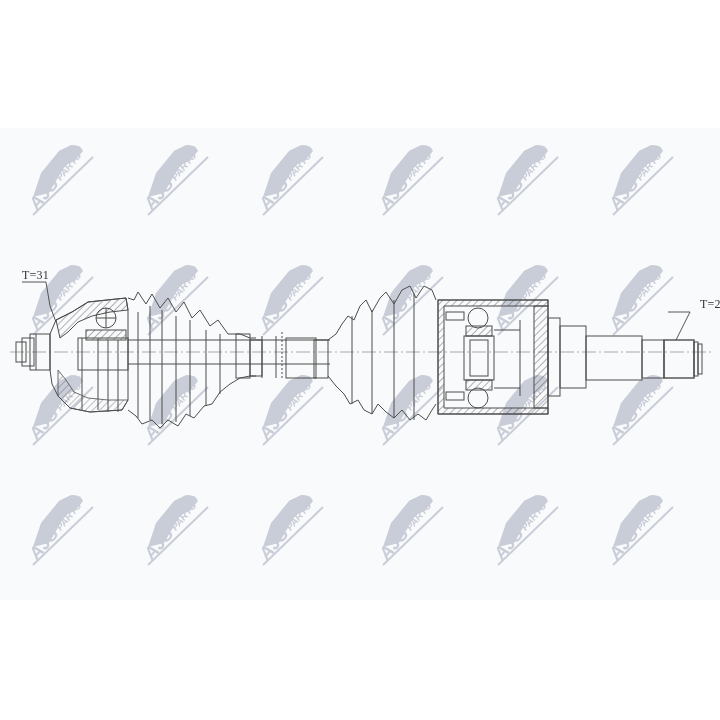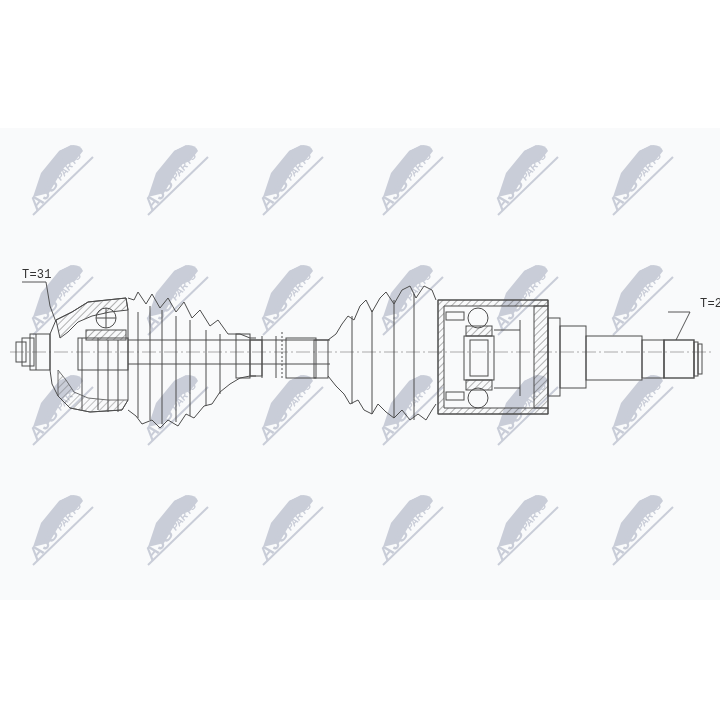--- a/index.html
+++ b/index.html
@@ -3,21 +3,21 @@
 <meta charset="utf-8">
 <style>
   html, body { margin: 0; padding: 0; background: #ffffff; }
   body { width: 720px; height: 720px; position: relative; overflow: hidden;
          font-family: "Liberation Sans", sans-serif; }
   .panel { position: absolute; left: 0; top: 128px; width: 720px; height: 472px;
            background: #f9fafb; }
   .wm-layer { position: absolute; left: 0; top: 0; width: 720px; height: 720px; pointer-events: none; }
   .wm { position: absolute; width: 90px; height: 90px; }
   .drawing { position: absolute; left: 0; top: 0; width: 720px; height: 720px; }
-  .label { position: absolute; font-family: Liberation Mono, monospace; font-size: 12px; color: #333; letter-spacing: 0.2px; }
+  .label { position: absolute; font-family: Liberation Serif, serif; font-size: 12px; color: #333; letter-spacing: 0.2px; }
 </style>
 </head>
 <body>
 
 <div class="panel"></div>
 
 <div class="wm-layer" id="wm-layer">
     <svg class="wm" viewBox="0 0 90 90" style="left: 15px; top: 135px;">
       <path d="M18 62 L26 38 L44 16 L56 10 L66 14 L48 34 L34 58 Z" fill="#c9cdd8"></path>
       <path d="M44 16 L58 10 Q66 10 68 16 L60 26 L50 30 Z" fill="#c9cdd8"></path>

